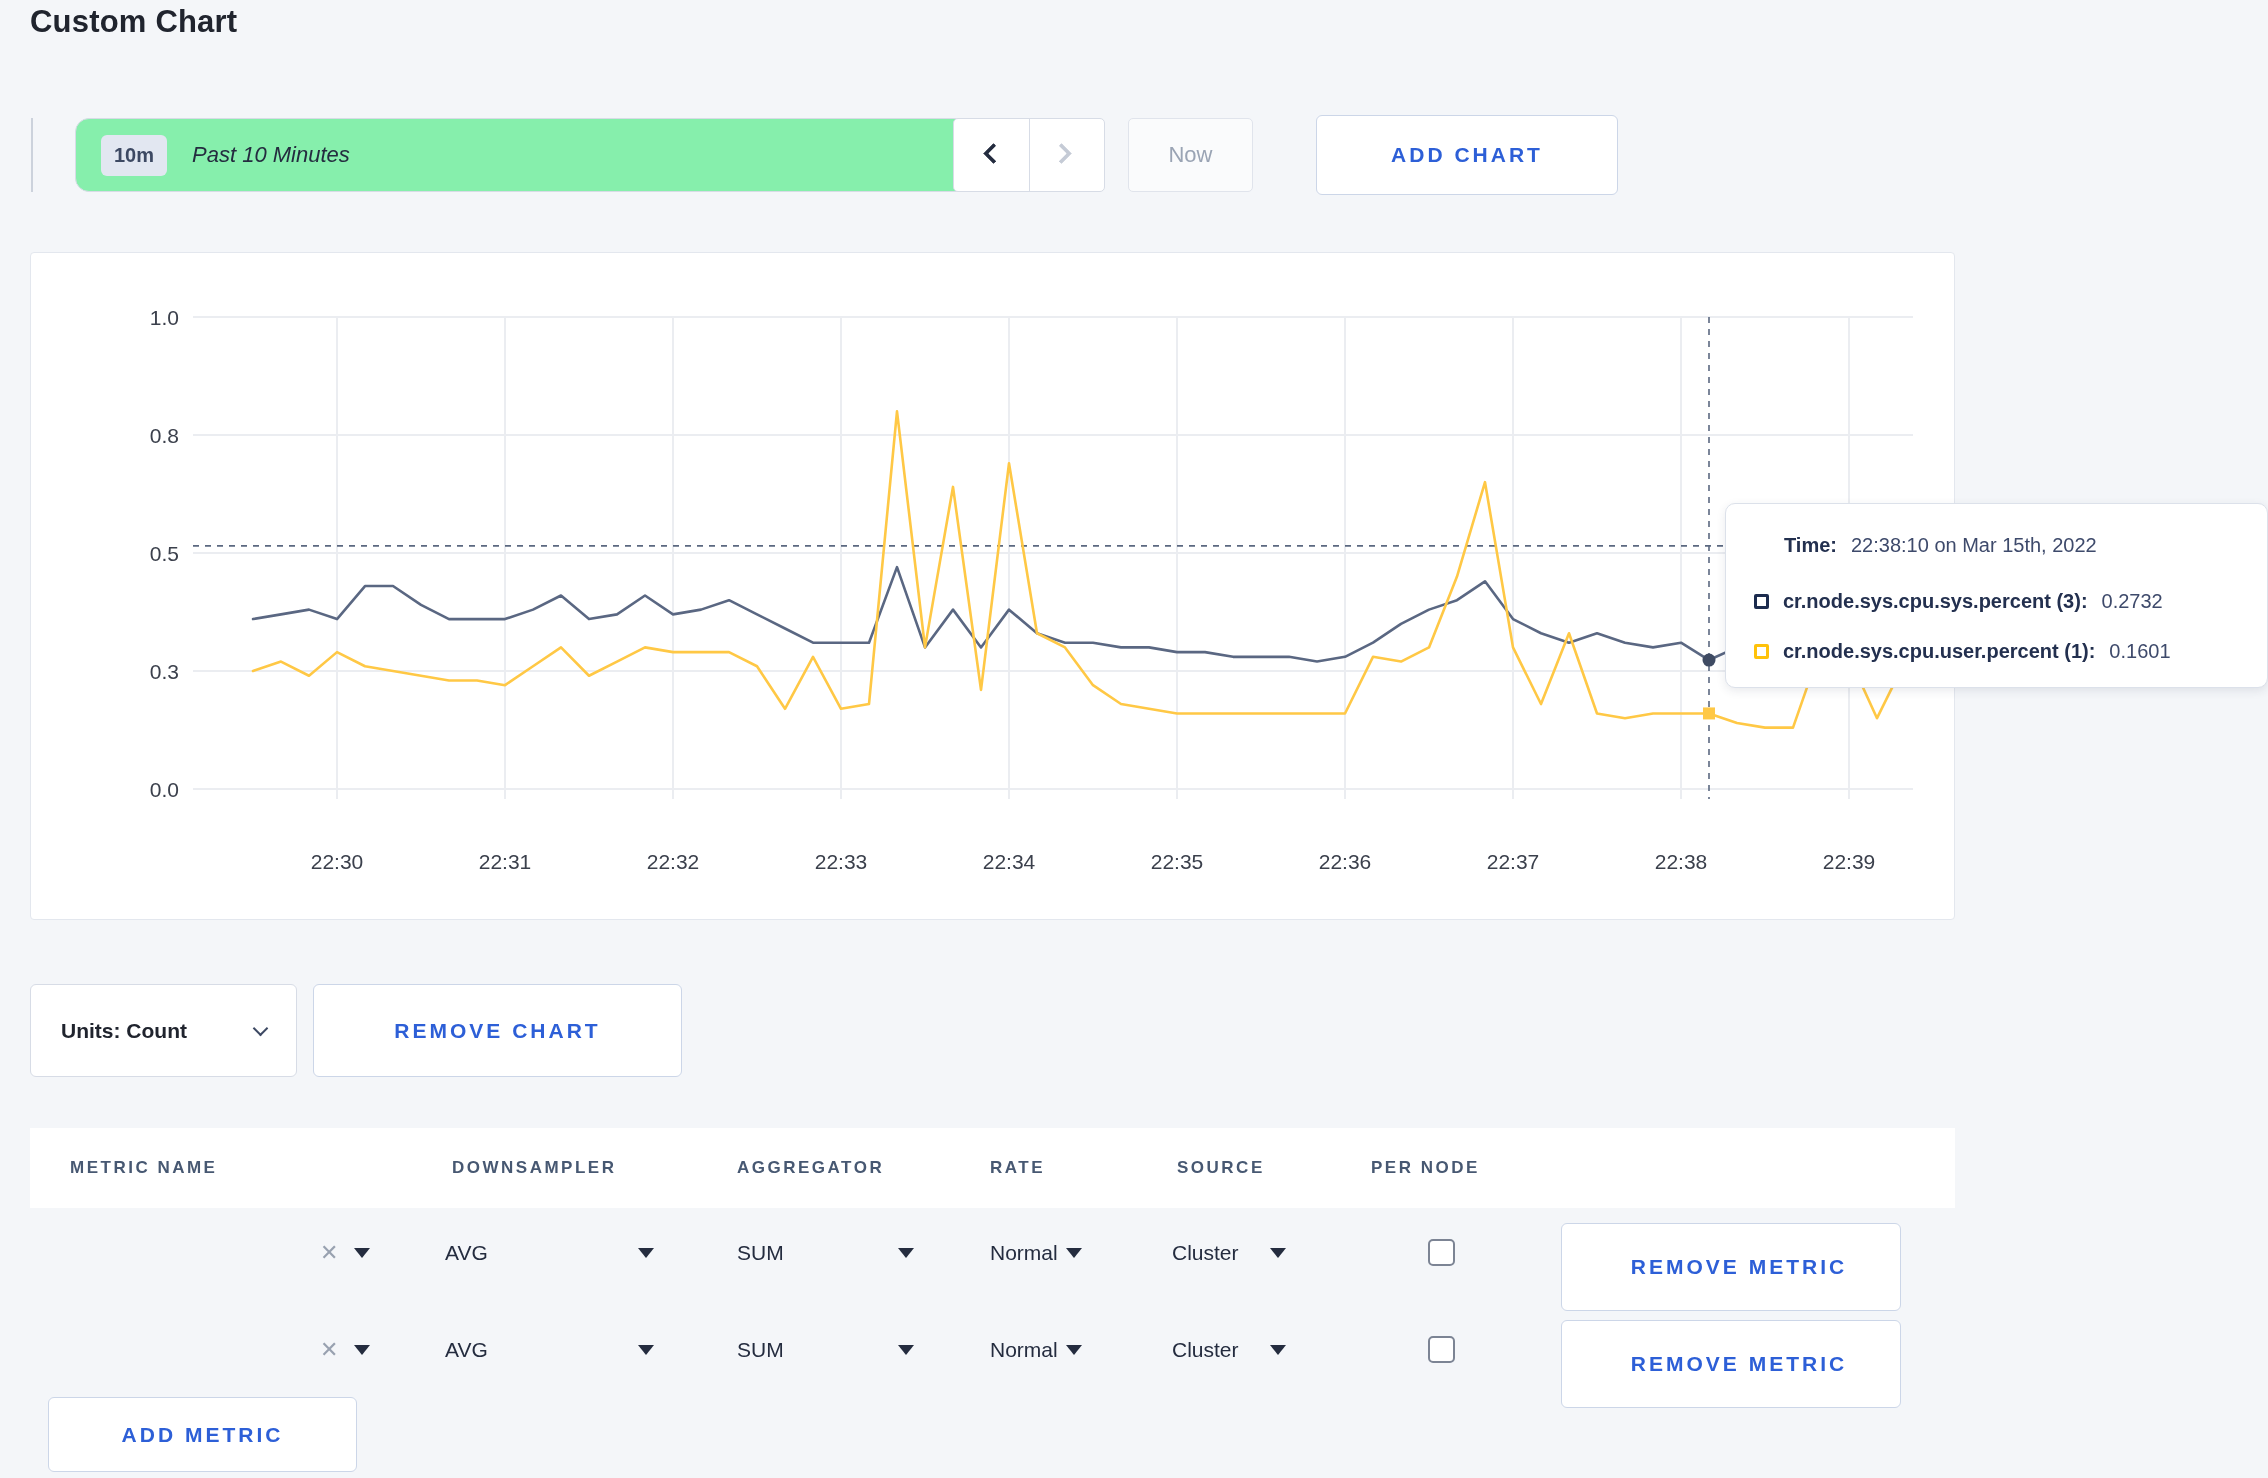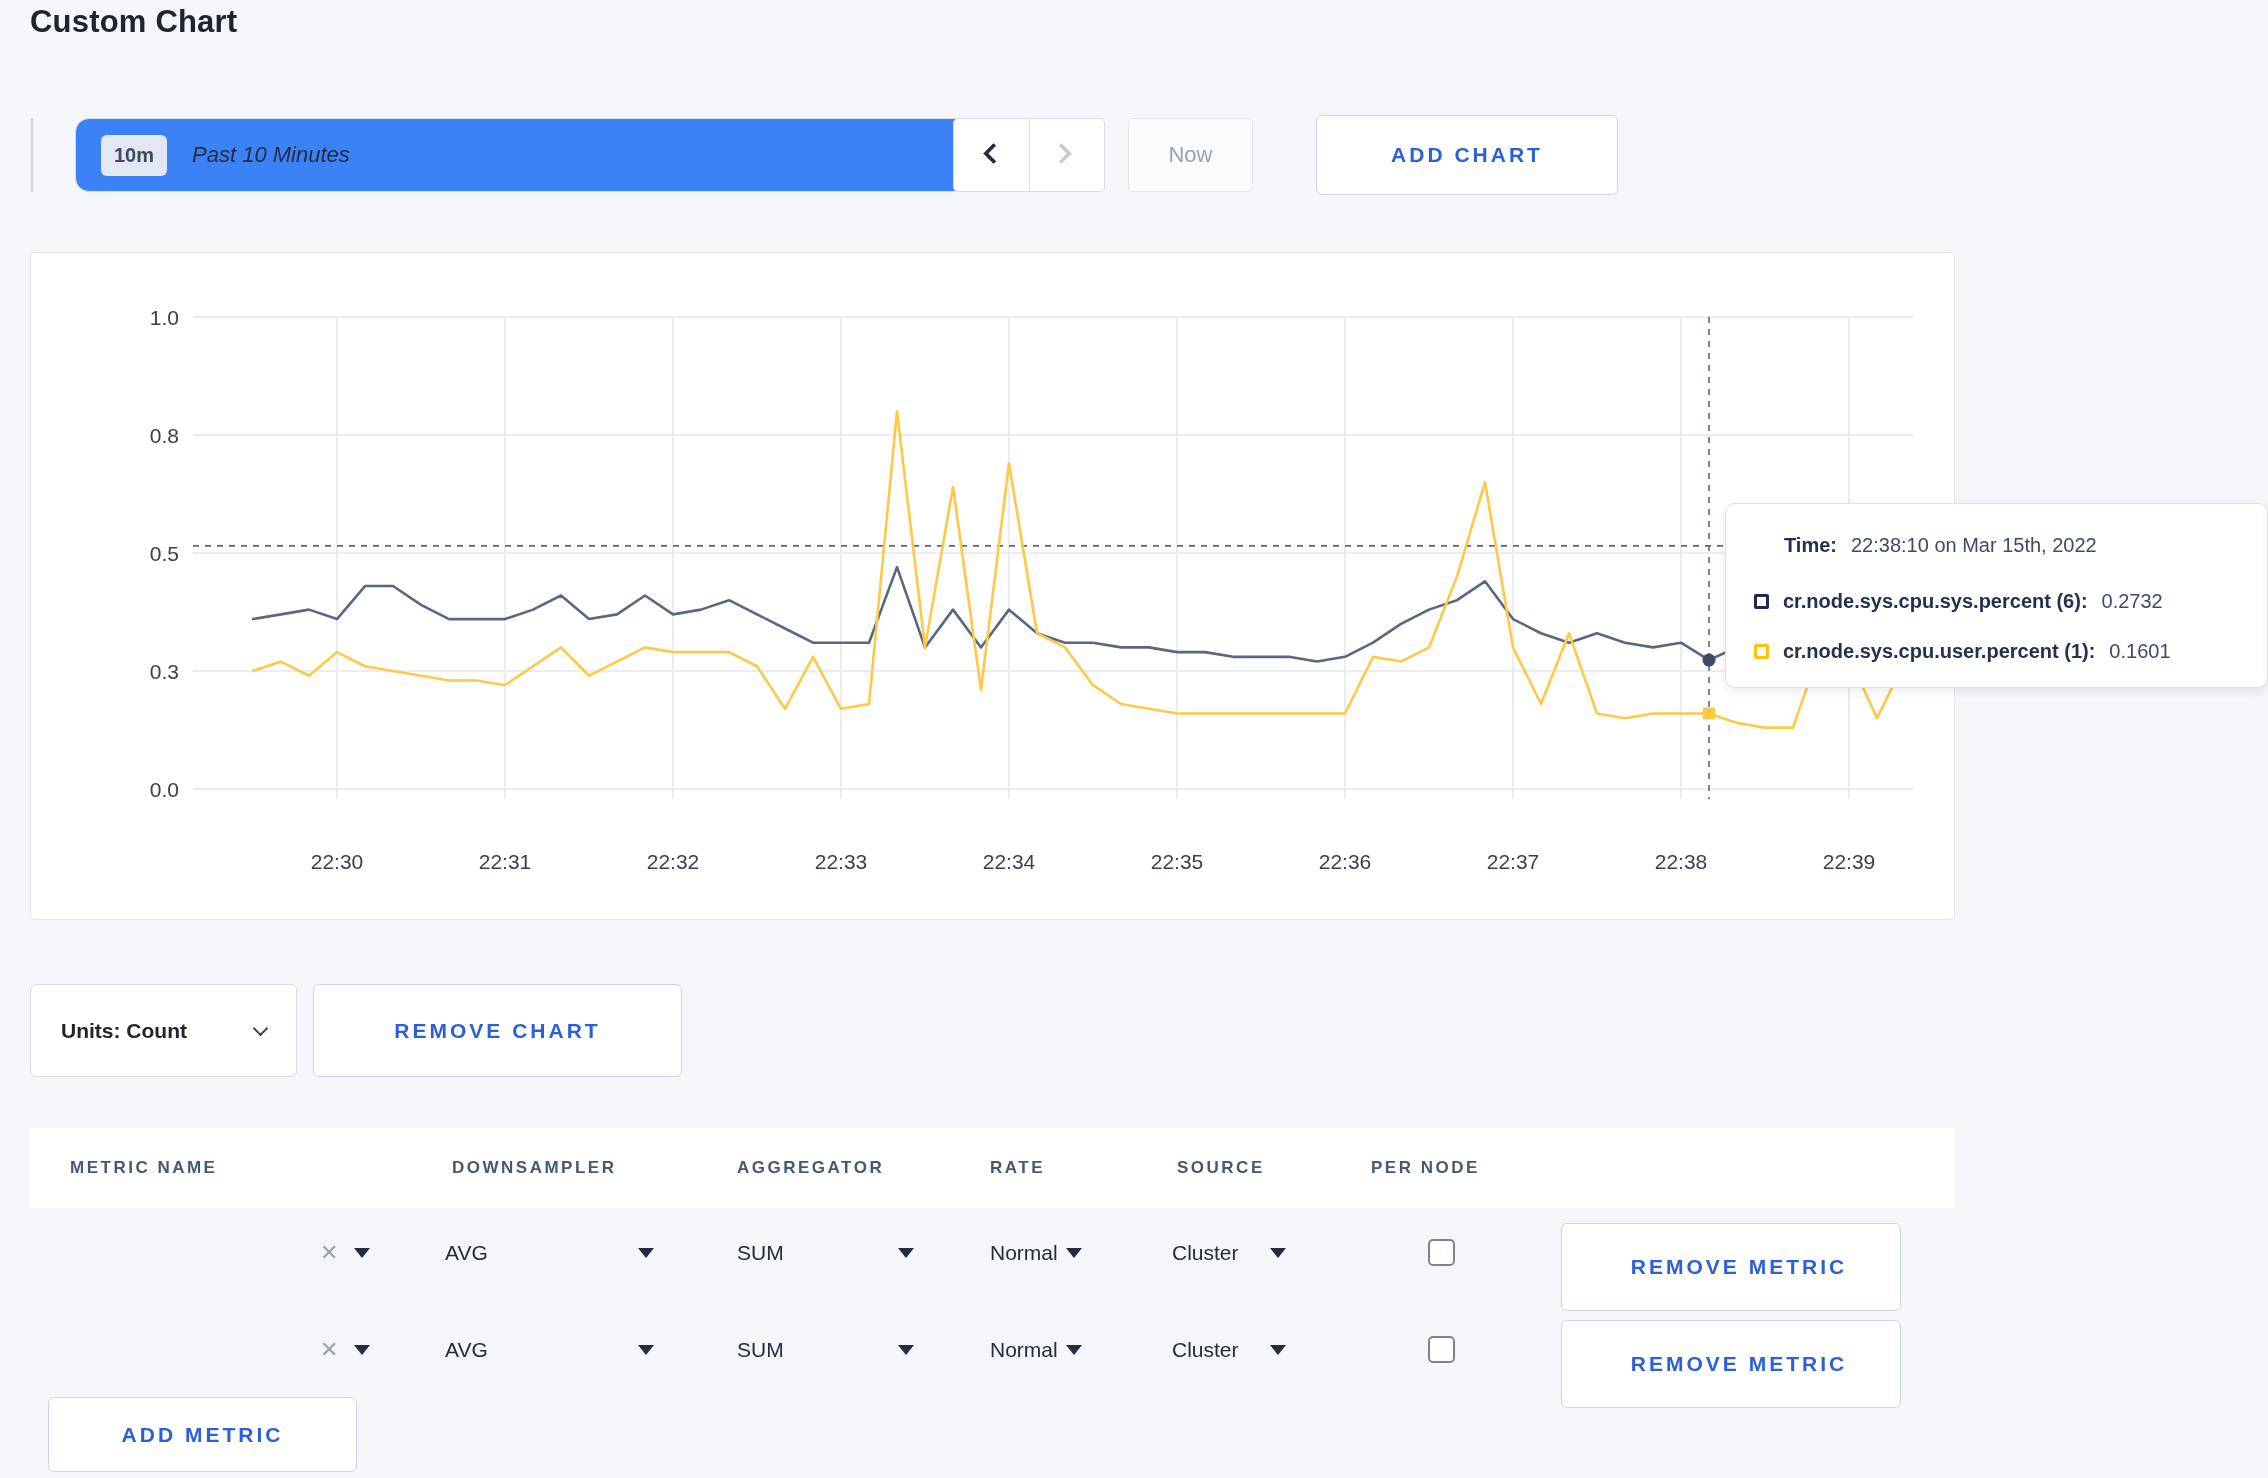--- a/index.html
+++ b/index.html
@@ -20,21 +20,21 @@
     letter-spacing: 0.2px;
   }
 
   
   .toolbar-divider {
     left: 31px; top: 118px; width: 2px; height: 74px;
     background: #ccd2dc;
   }
   .time-dropdown {
     left: 75px; top: 118px; width: 968px; height: 74px;
-    background: #3b82f6; border: 1px solid #d7dce6; border-radius: 14px;
+    background: #86efac; border: 1px solid #d7dce6; border-radius: 14px;
     display: flex; align-items: center; cursor: pointer;
   }
   .time-badge {
     margin-left: 25px;
     background: #e2e7f1; border-radius: 6px;
     padding: 9px 13px;
     font-size: 20px; font-weight: 700; color: #3d4963;
   }
   .time-label { margin-left: 25px; font-size: 22px; color: #242c3f; font-style: italic; }
   .chev-down {
@@ -220,21 +220,21 @@
     </svg>
 </div>
 
 <div class="abs chart-tooltip">
   <div class="tt-time-row tt-row">
     <span class="tt-label">Time:</span>
     <span class="tt-value">22:38:10 on Mar 15th, 2022</span>
   </div>
   <div class="tt-row-1 tt-row">
     <span class="tt-swatch" style="border-color: rgb(28, 43, 78);"></span>
-    <span class="tt-label">cr.node.sys.cpu.sys.percent (6):</span>
+    <span class="tt-label">cr.node.sys.cpu.sys.percent (3):</span>
     <span class="tt-value">0.2732</span>
   </div>
   <div class="tt-row-2 tt-row">
     <span class="tt-swatch" style="border-color: rgb(255, 194, 10);"></span>
     <span class="tt-label">cr.node.sys.cpu.user.percent (1):</span>
     <span class="tt-value">0.1601</span>
   </div>
 </div>
 
 <div class="abs units-box">

